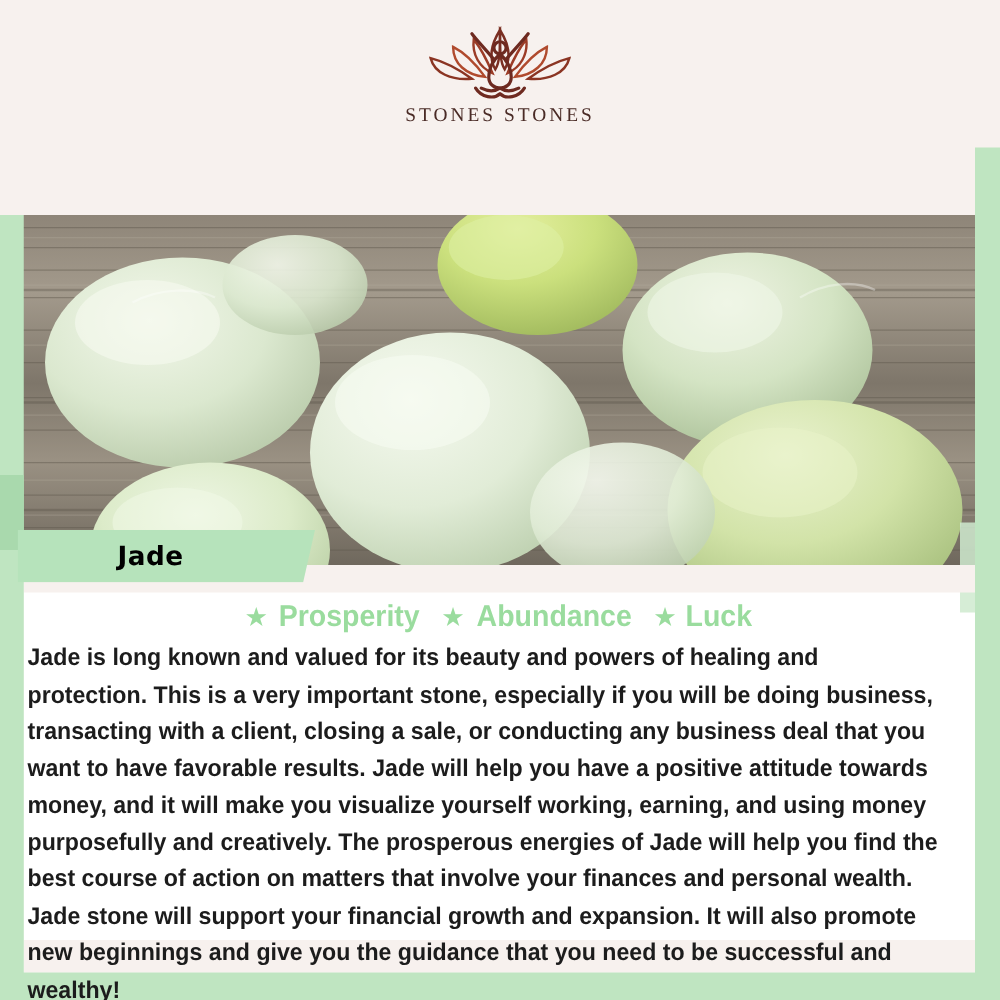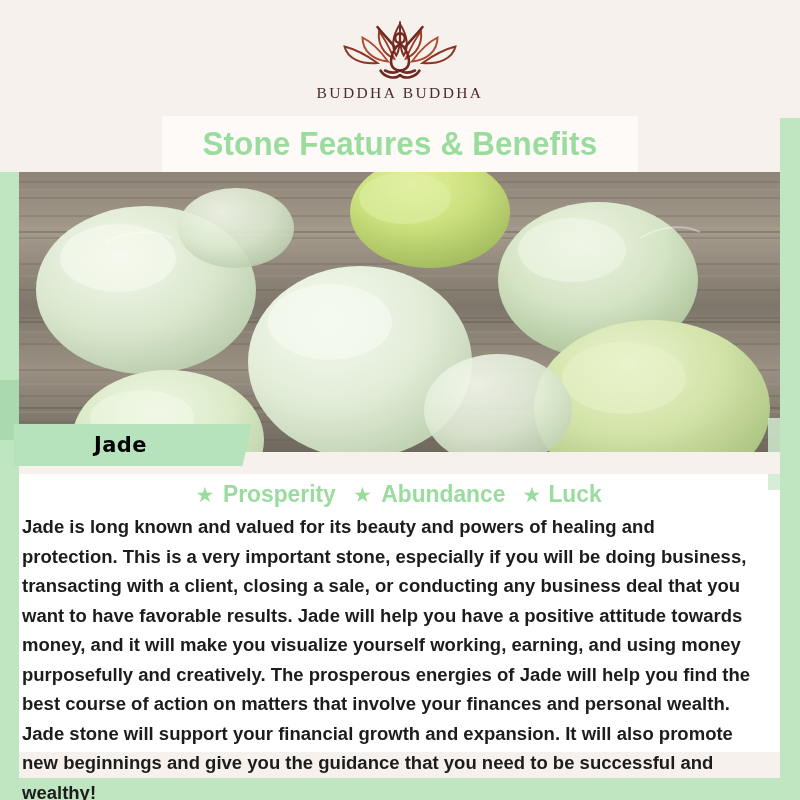--- a/index.html
+++ b/index.html
@@ -238,21 +238,21 @@
           <path d="M100 34 C 92 40, 88 50, 88 58 C 88 66, 94 70, 100 70 C 106 70, 112 66, 112 58 C 112 50, 108 40, 100 34 Z"></path>
 
           <path d="M94 40 C 86 30, 76 20, 70 12"></path>
           <path d="M106 40 C 114 30, 124 20, 130 12"></path>
 
           <path d="M74 70 C 80 80, 94 82, 100 76 C 106 82, 120 80, 126 70"></path>
           <path d="M80 70 C 88 74, 94 74, 100 70 C 106 74, 112 74, 120 70"></path>
         </g>
       </svg>
     </span>
-    <div class="brand-name">BUDDHA BUDDHA</div>
+    <div class="brand-name">STONES STONES</div>
   </div>
 
   <div class="frame-top"></div>
   <div class="frame-right"></div>
   <div class="frame-left"></div>
   <div class="frame-bottom"></div>
   <div class="frame-left-notch"></div>
   <div class="frame-right-wedge"></div>
 
   <div class="photo">
@@ -376,19 +376,16 @@
     <span class="benefit">
       <span class="benefit-star">★</span>
       <span class="benefit-label">Abundance</span>
     </span>
     <span class="benefit">
       <span class="benefit-star">★</span>
       <span class="benefit-label">Luck</span>
     </span>
   </div>
 
-  <div class="title-band">
-    <span class="title-text">Stone Features &amp; Benefits</span>
-  </div>
 
   <div class="body-copy">Jade is long known and valued for its beauty and powers of healing and protection. This is a very important stone, especially if you will be doing business, transacting with a client, closing a sale, or conducting any business deal that you want to have favorable results. Jade will help you have a positive attitude towards money, and it will make you visualize yourself working, earning, and using money purposefully and creatively. The prosperous energies of Jade will help you find the best course of action on matters that involve your finances and personal wealth. Jade stone will support your financial growth and expansion. It will also promote new beginnings and give you the guidance that you need to be successful and wealthy!</div>
 
 </div>
 
 </body></html>

